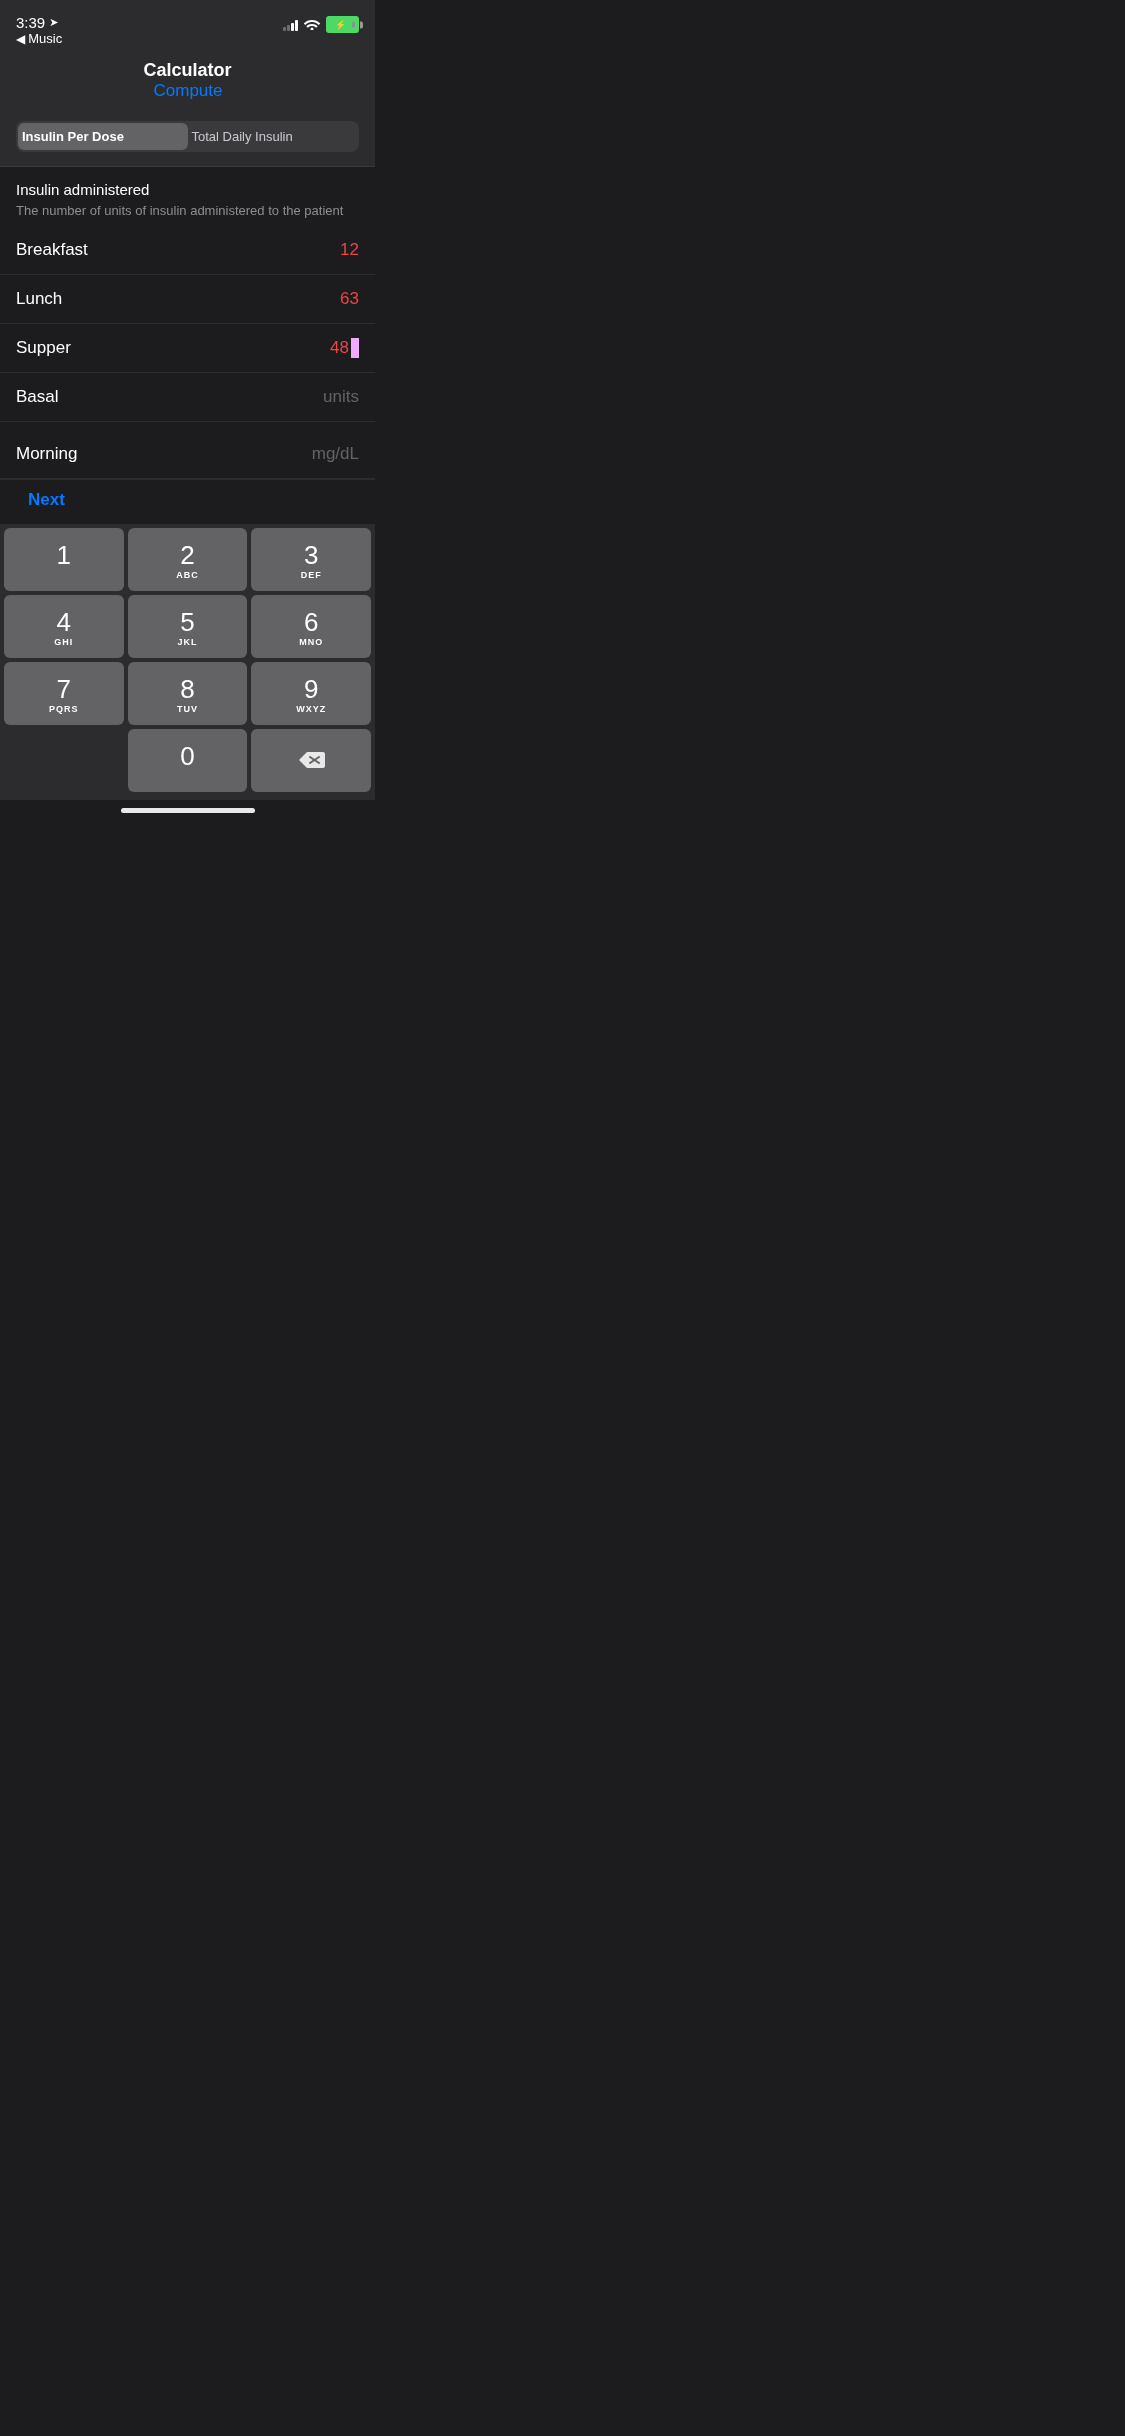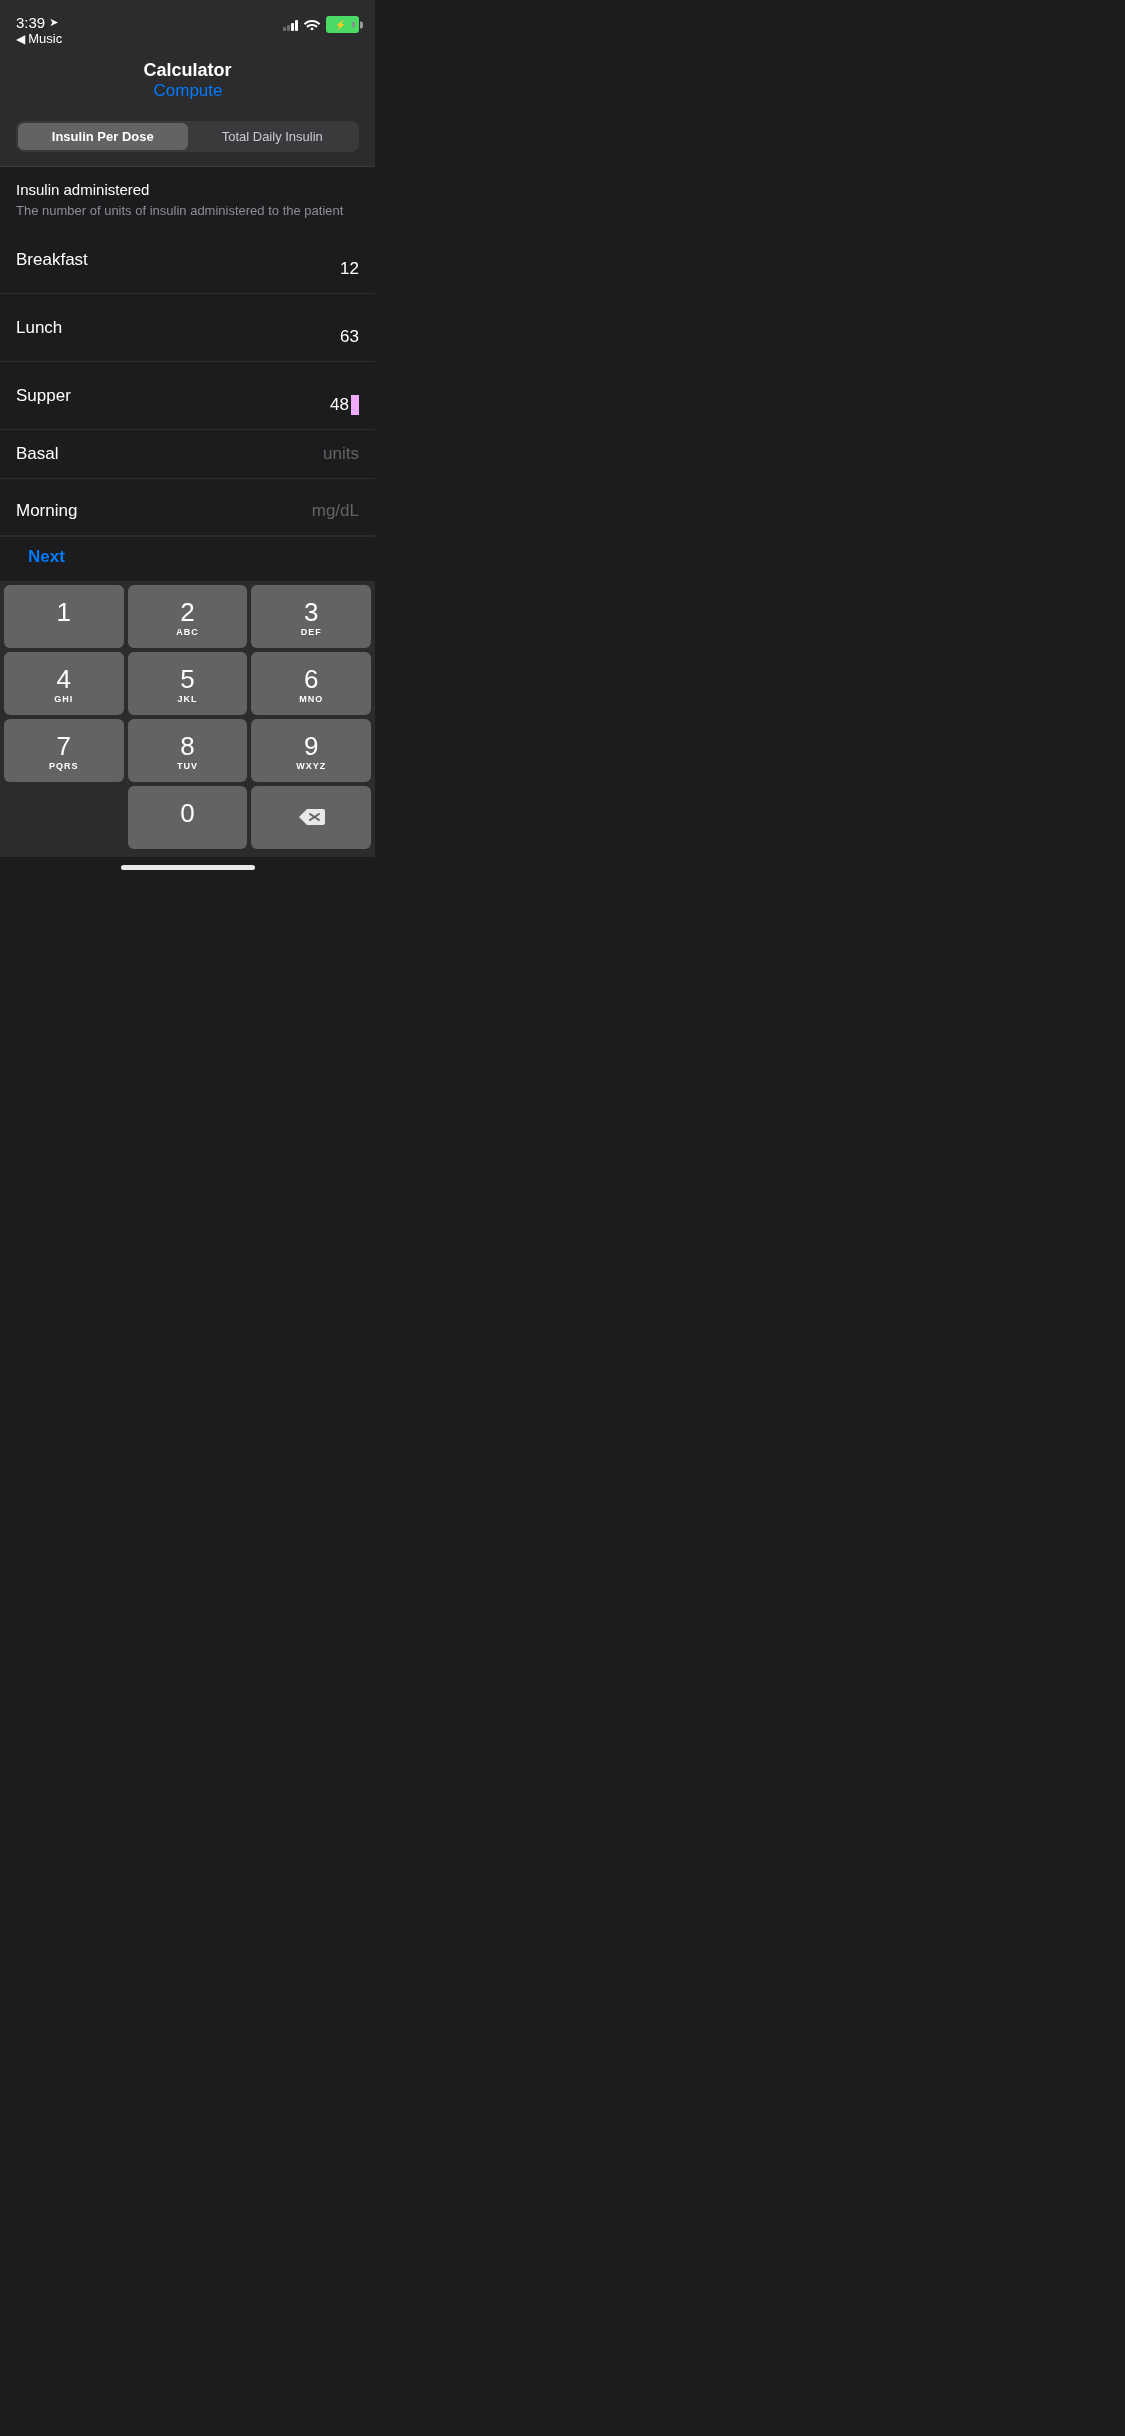--- a/index.html
+++ b/index.html
@@ -125,21 +125,21 @@
     }
     .segmented-inner {
       display: flex;
       background: #3a3a3c;
       border-radius: 8px;
       padding: 2px;
       width: 100%;
     }
     .seg-option {
       flex: 1;
-      text-align: center;
+      text-align: left;
       padding: 6px 4px;
       font-size: 13px;
       font-weight: 500;
       border-radius: 6px;
       cursor: pointer;
     }
     .seg-option.active {
       background: #636366;
       color: #fff;
       font-weight: 600;
@@ -176,22 +176,21 @@
       align-items: center;
       padding: 14px 16px;
       border-bottom: 1px solid #2c2c2e;
     }
     .form-row-label {
       font-size: 17px;
       color: #fff;
     }
     .form-row-value {
       font-size: 17px;
-      color: #ffffff;
-      margin-top: 19px;
+      color: #ef4444;
     }
     .form-row-placeholder {
       font-size: 17px;
       color: #636366;
     }
     .cursor-blink {
       border-right: 8px solid #f0abfc;
       padding-right: 2px;
     }
 

